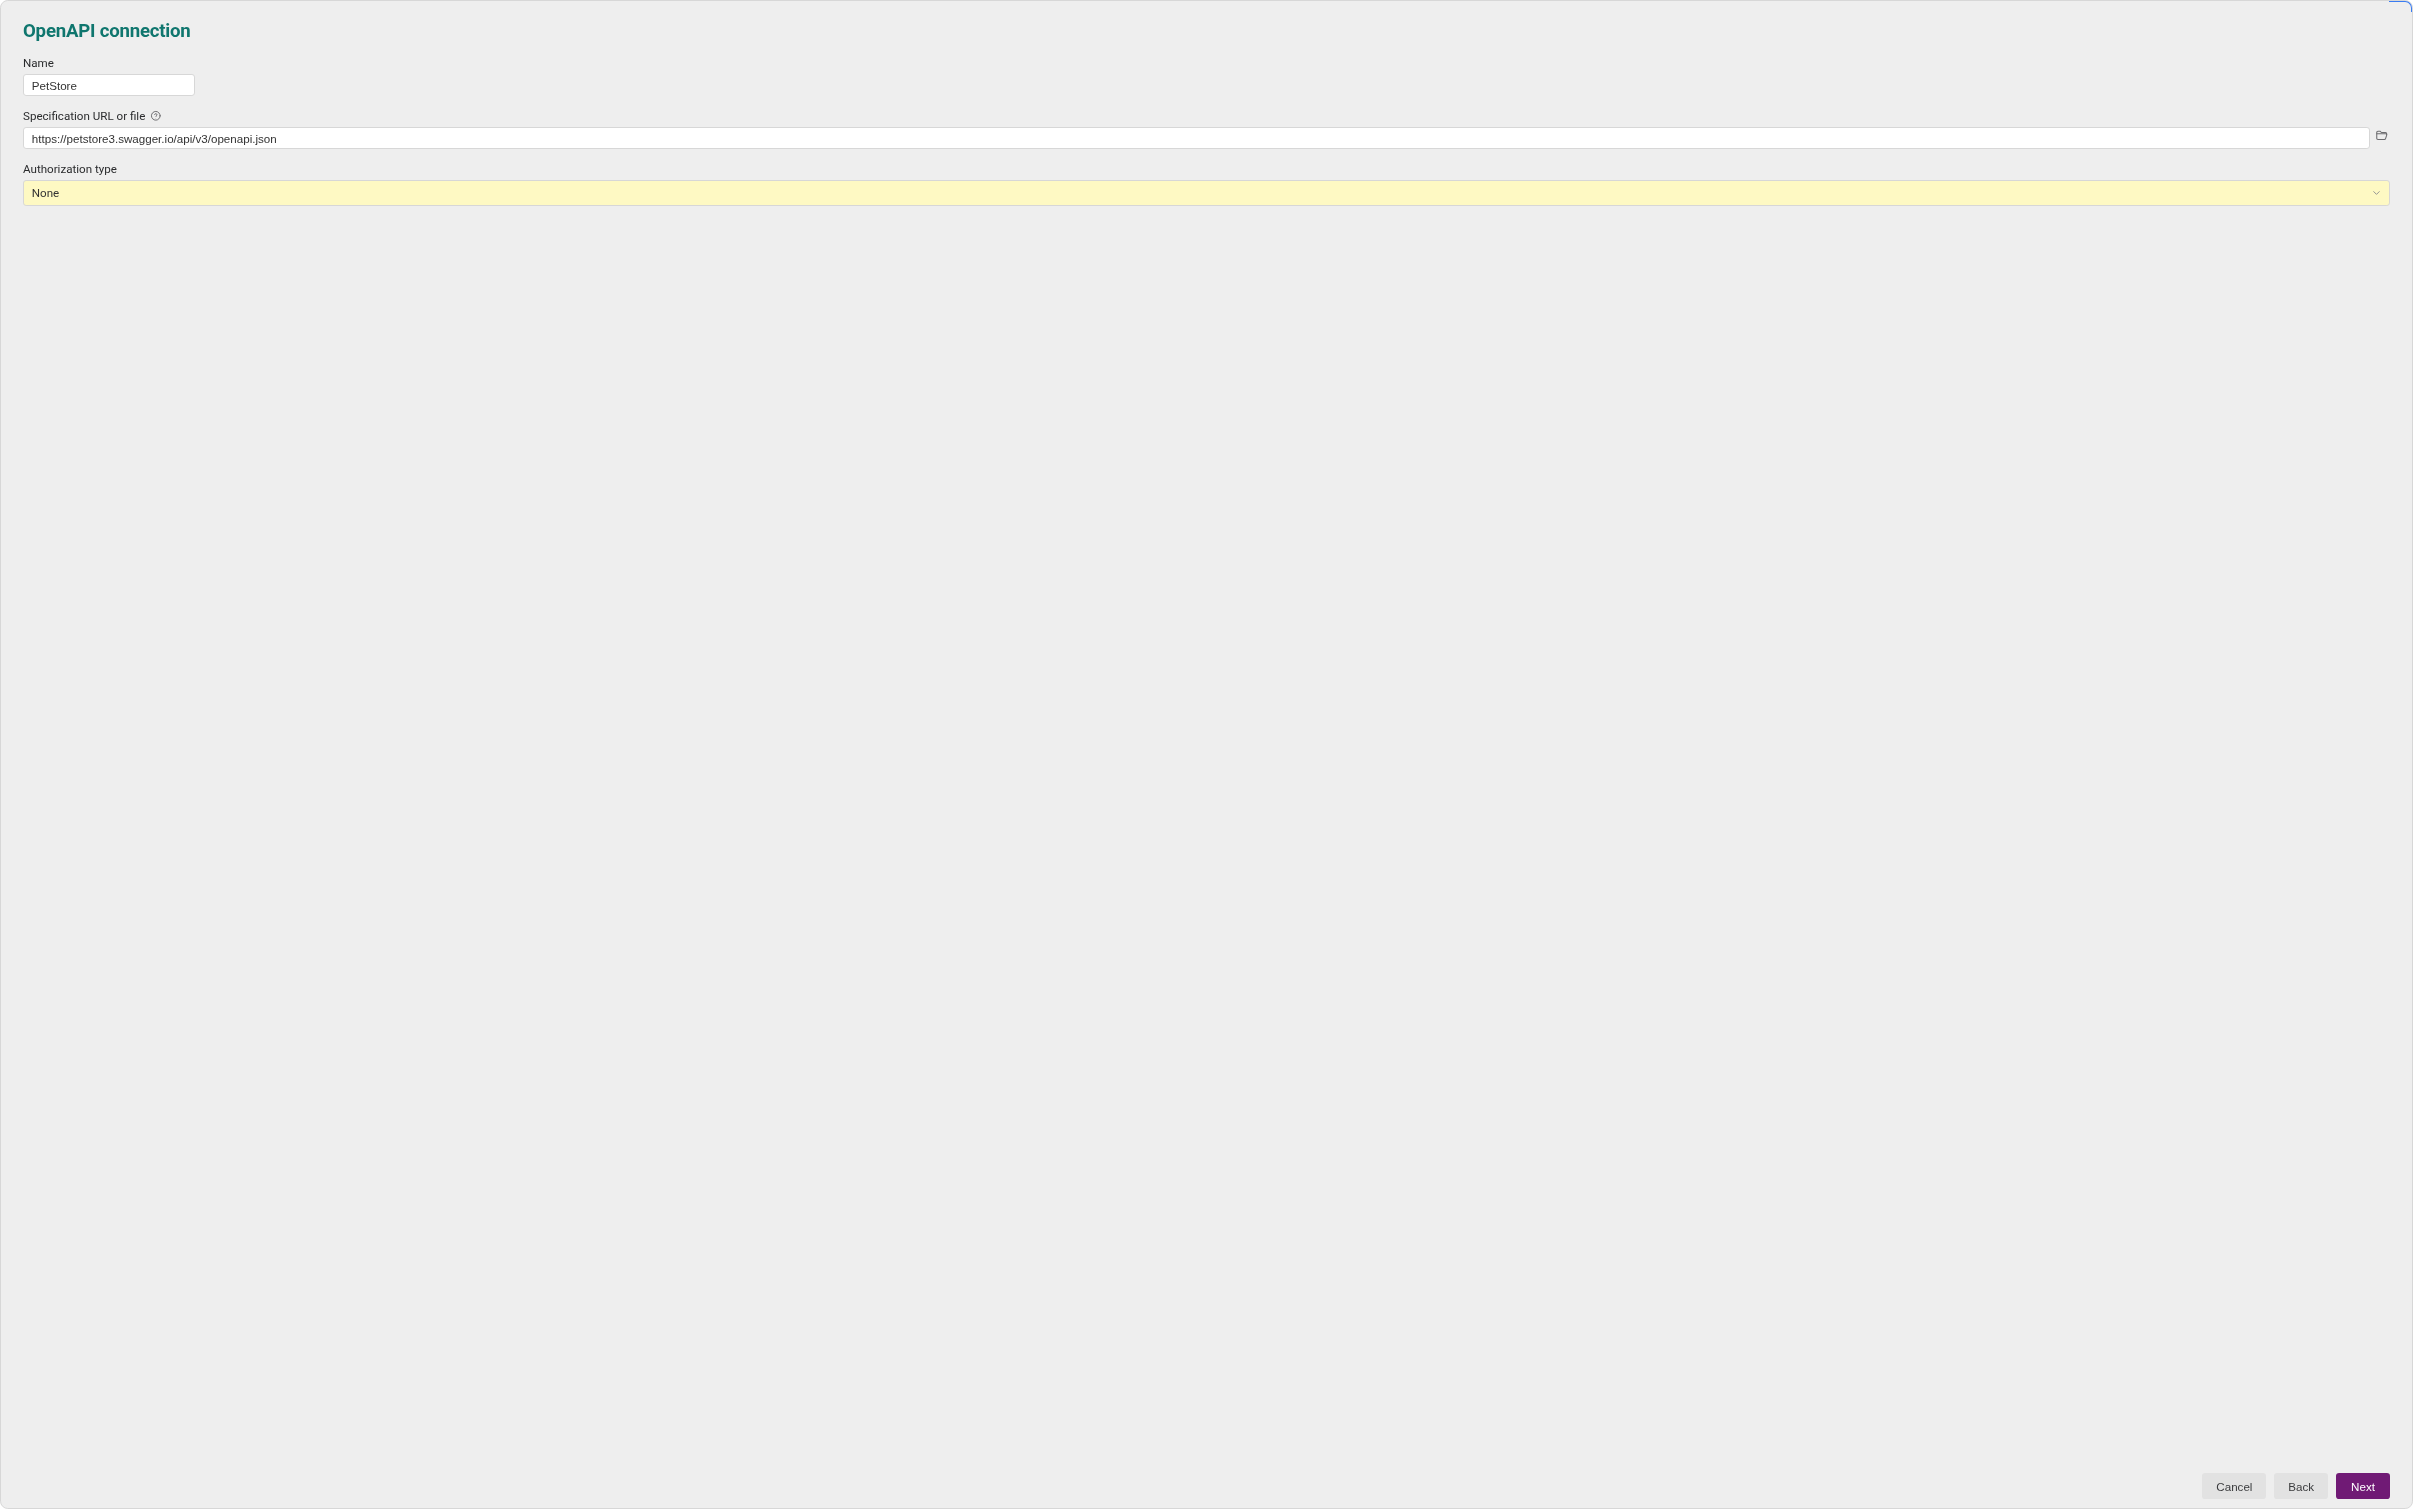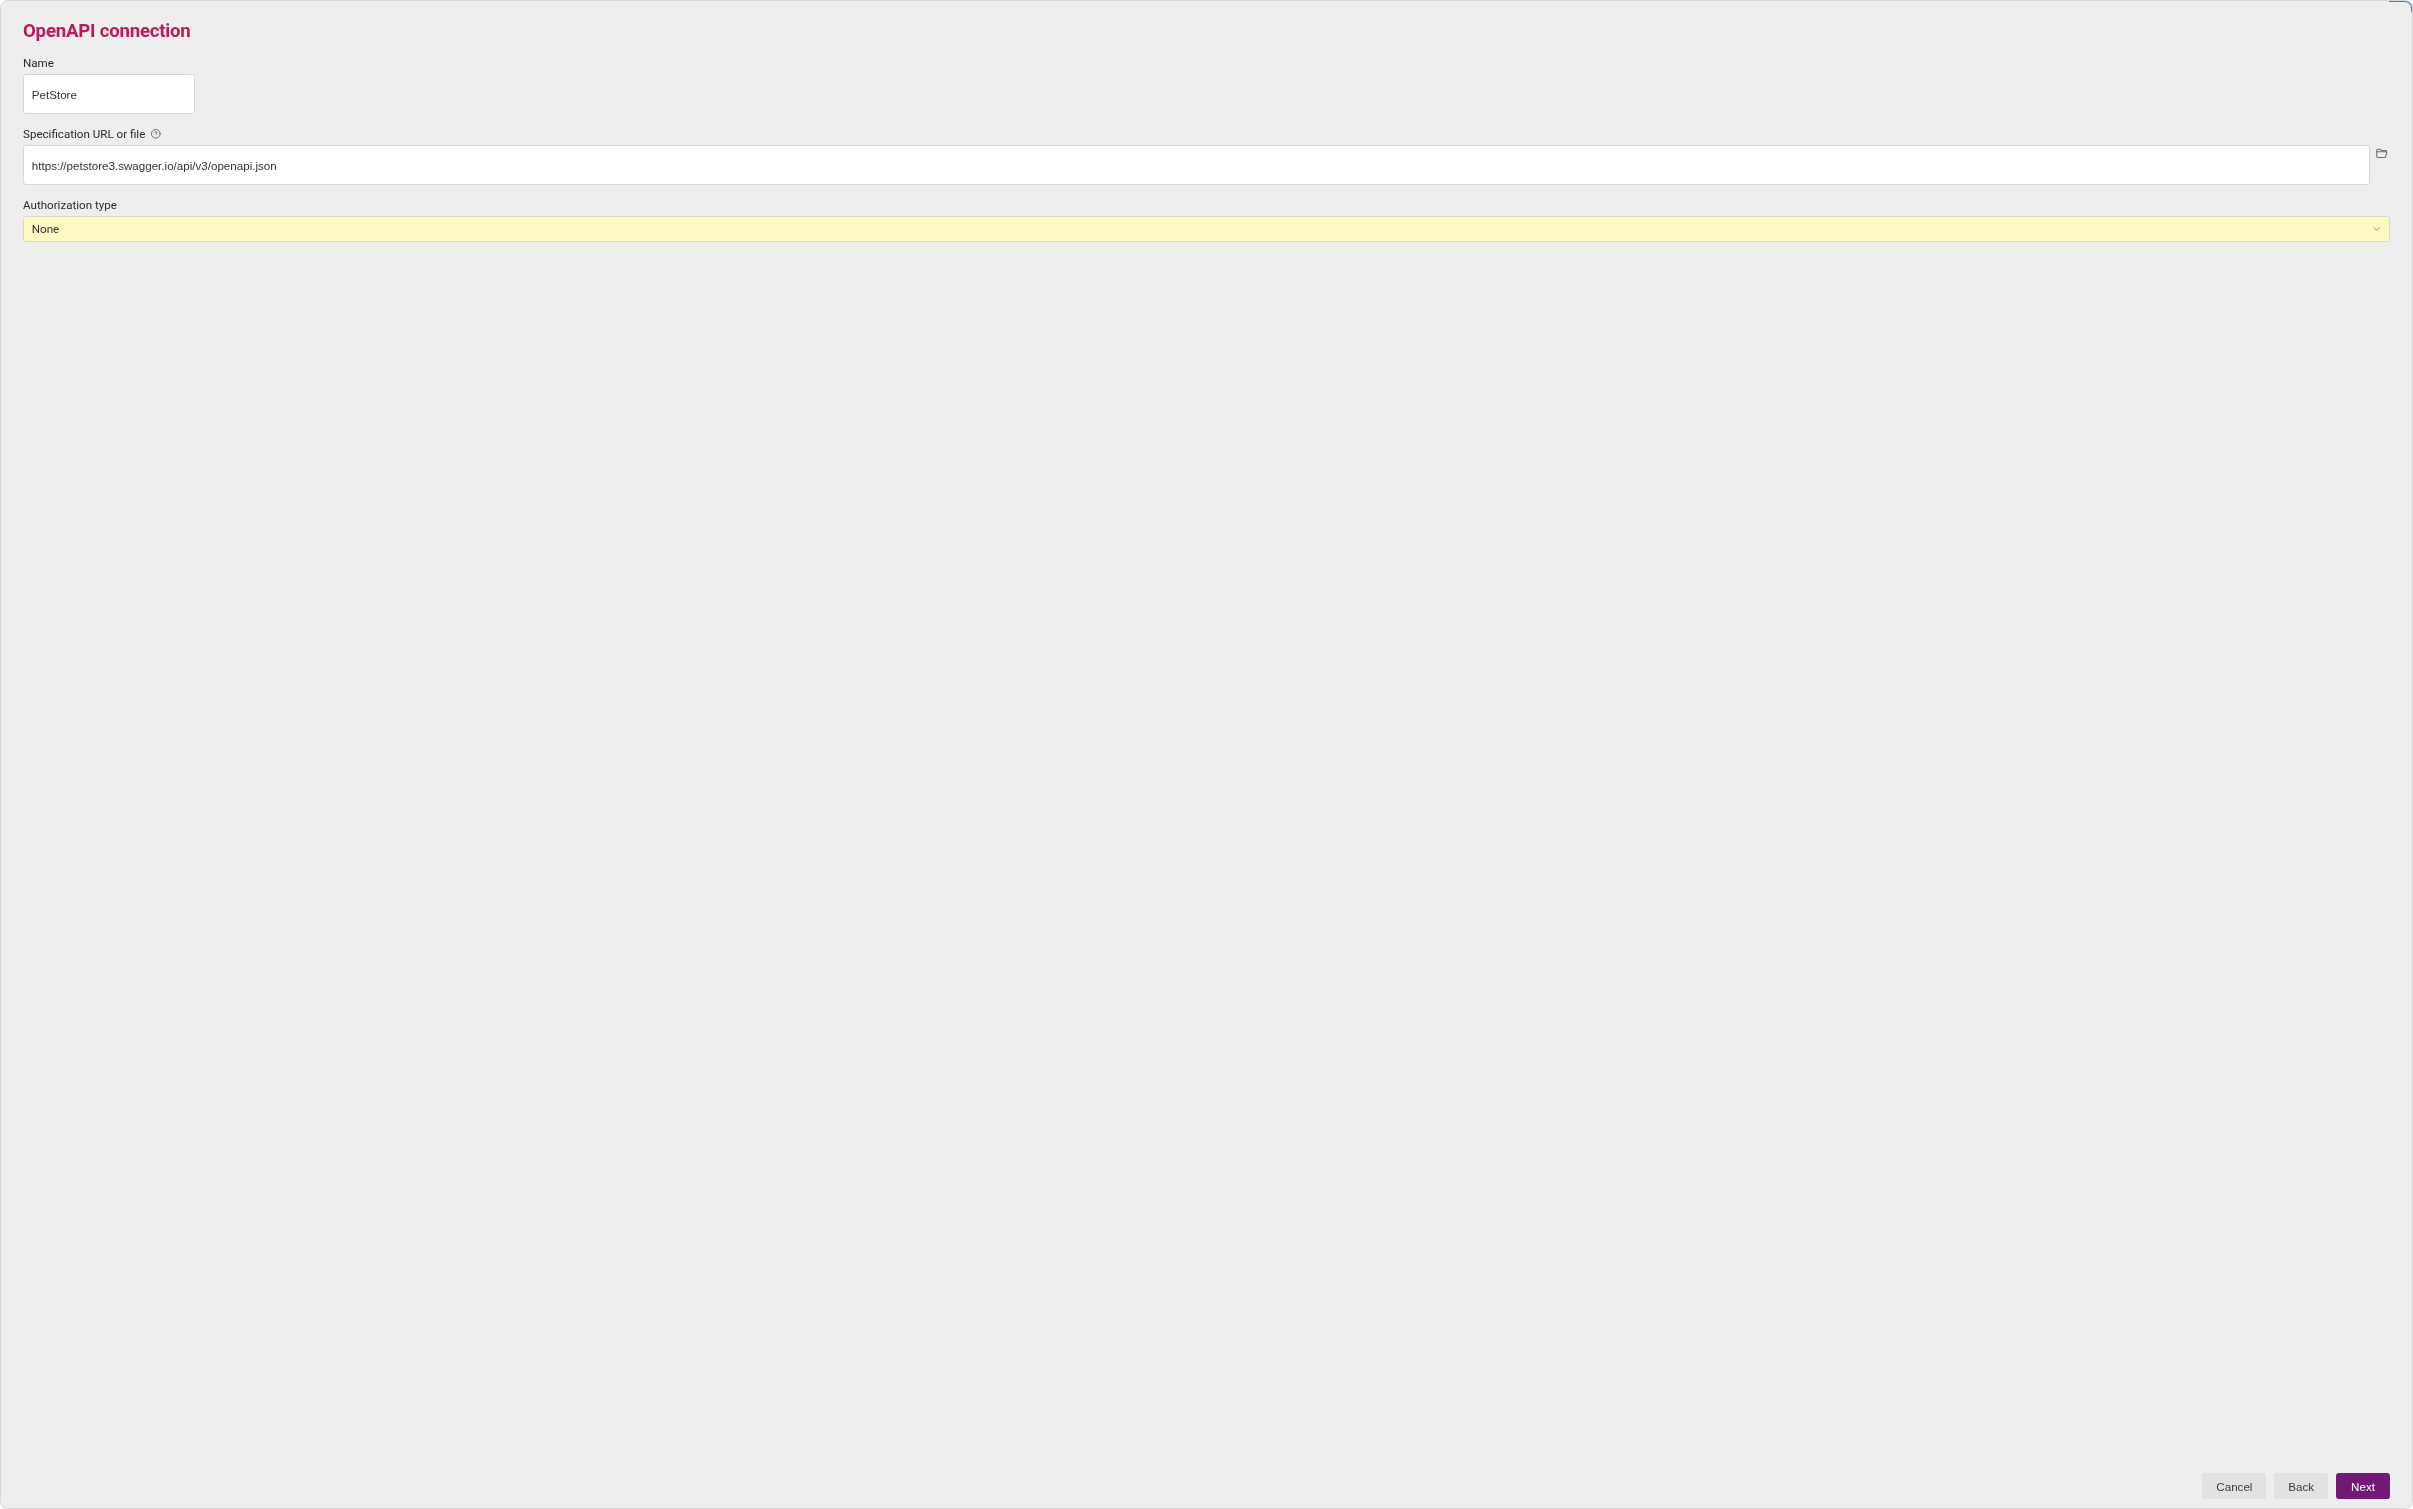--- a/index.html
+++ b/index.html
@@ -30,21 +30,21 @@
       top: -0.8px; right: -0.8px;
       width: 22px; height: 9.3px;
       border-top: 2.3px solid #3a7cf2;
       border-right: 2.3px solid #3a7cf2;
       border-top-right-radius: 7.8px;
     }
     .title {
       font-size: 18.6px;
       font-weight: 700;
       letter-spacing: -0.2px;
-      color: #be185d;
+      color: #0f766e;
       margin-bottom: 14px;
     }
 
     .field { margin-bottom: 12.4px; }
     .label-row {
       display: flex;
       align-items: center;
       gap: 4.7px;
       margin-bottom: 4.7px;
     }
@@ -57,21 +57,21 @@
       color: #6c6c6f;
       display: inline-flex;
       align-items: center;
       justify-content: center;
     }
     .help-icon svg { width: 11.6px; height: 11.6px; display: block; }
 
     .input-row { display: flex; align-items: flex-start; gap: 3px; }
     .text-input {
       flex: 1;
-      height: 40px;
+      height: 22px;
       background: #fff;
       border: 0.8px solid #d7d7d7;
       border-radius: 3.1px;
       padding: 0 7.8px;
       font-size: 11.6px;
       color: #333;
       outline: none;
     }
 
     .browse-btn {

